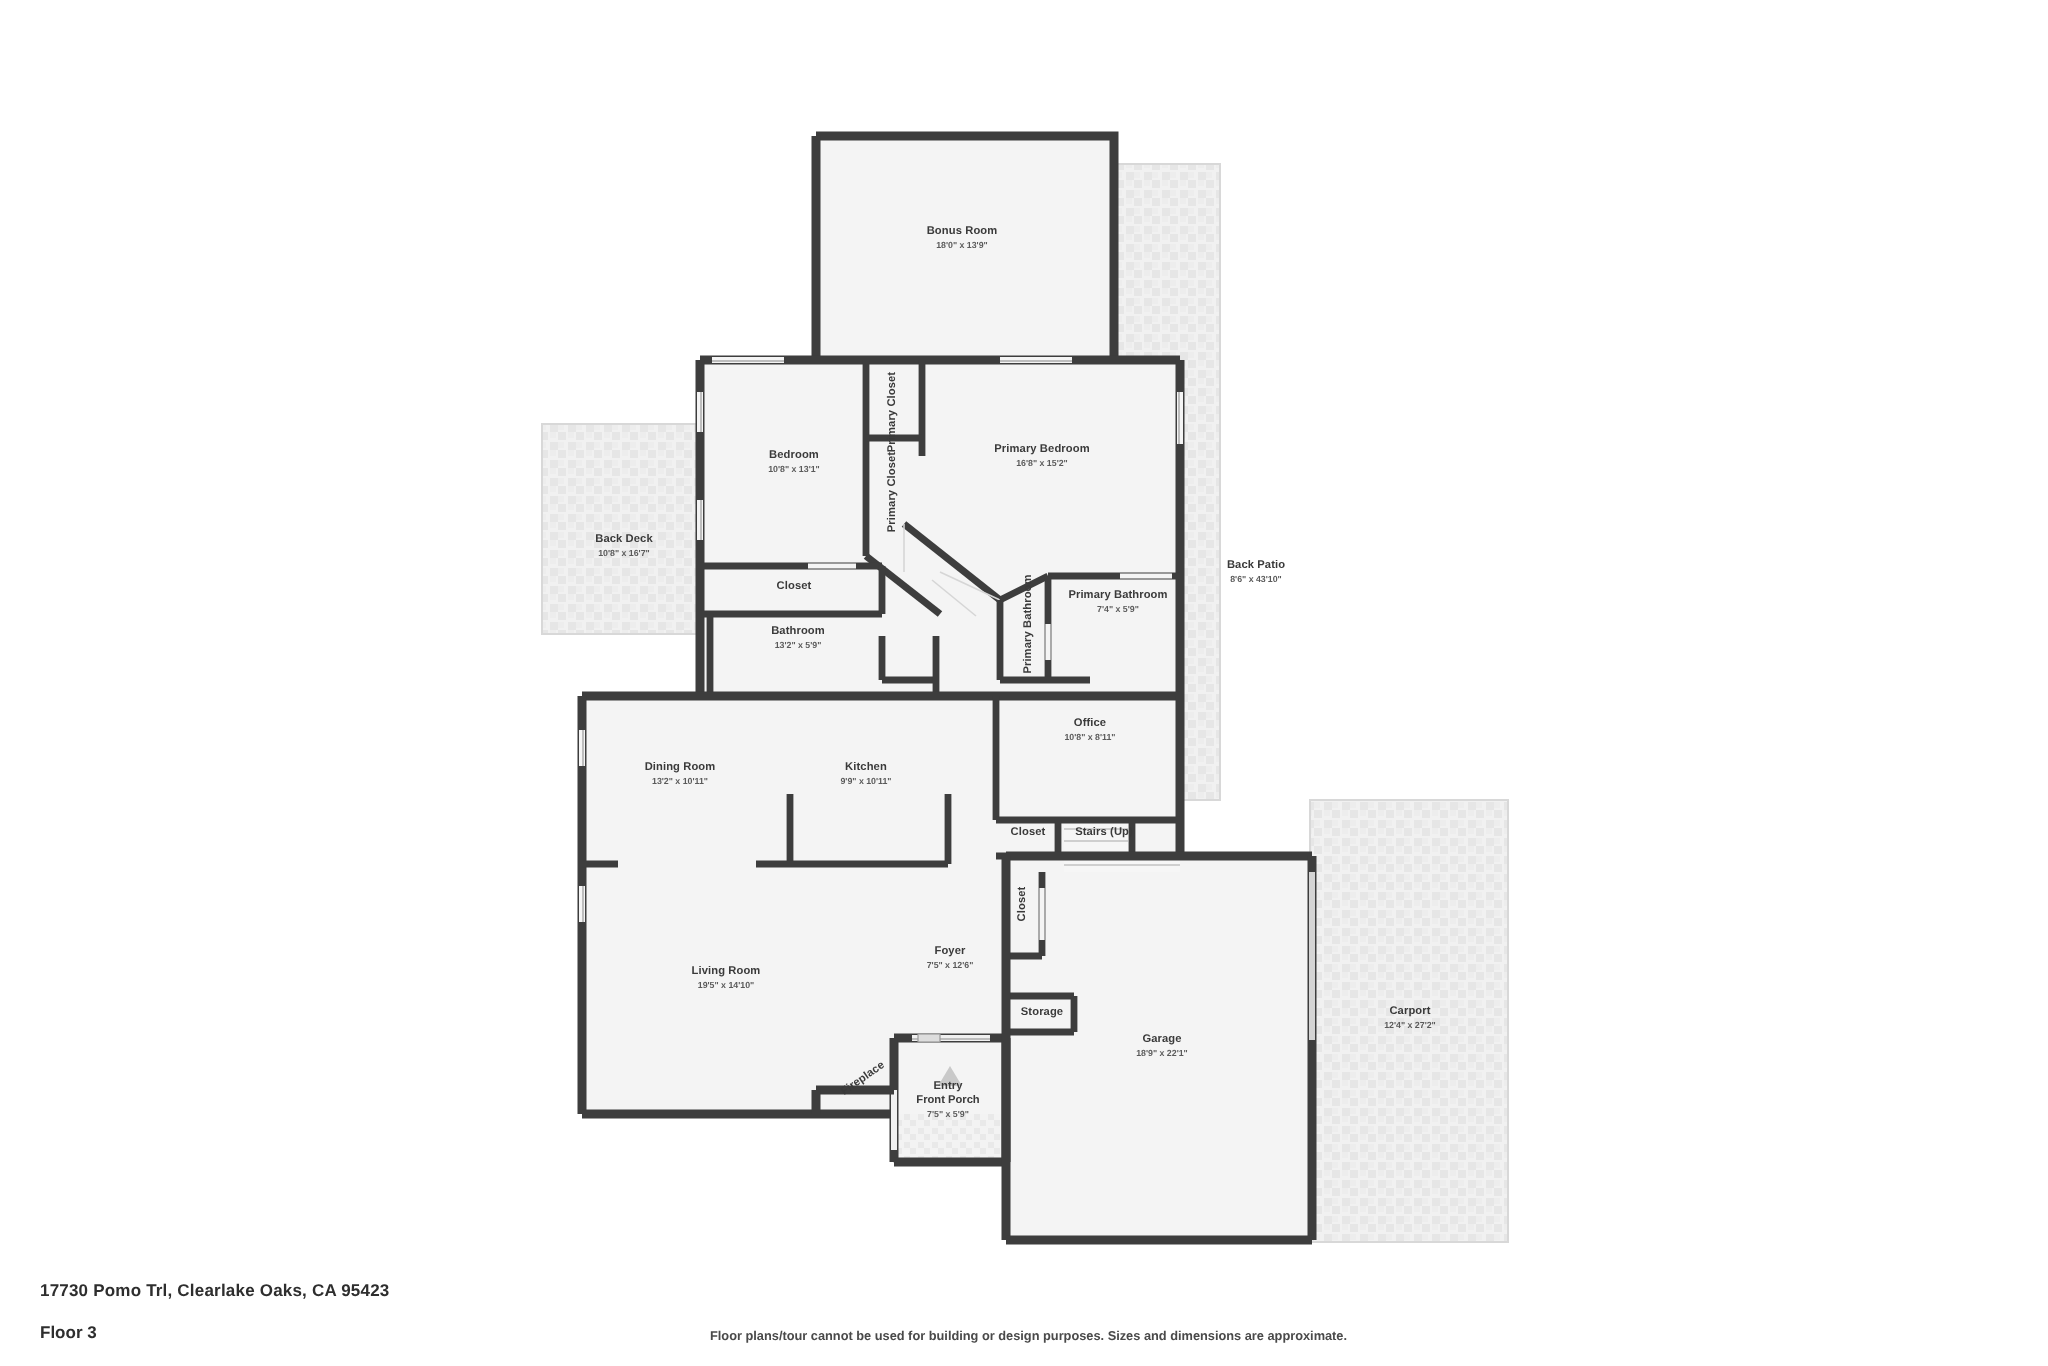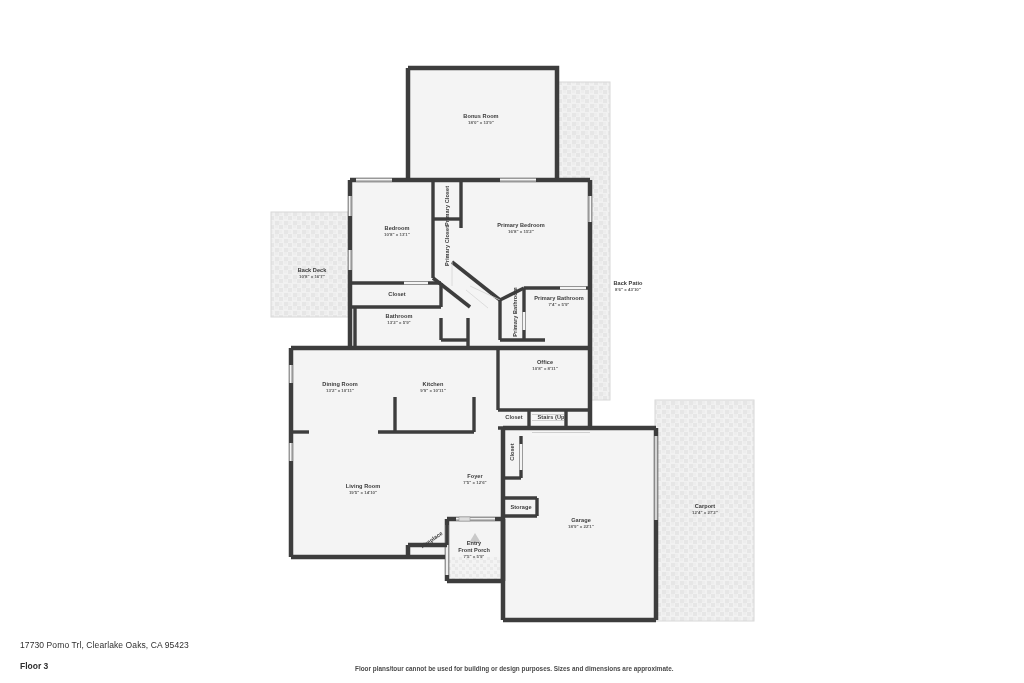--- a/index.html
+++ b/index.html
@@ -13,21 +13,21 @@
     position:relative;
   }
   #plan-root{position:absolute;left:0;top:0;width:1024px;height:683px;}
   svg.plan{position:absolute;left:0;top:0;width:1024px;height:683px;display:block;}
 
   
   .footer-left{
     position:absolute;left:20px;top:640px;
   }
   .addr{
-    font-size:8.5px;font-weight:normal;letter-spacing:.1px;color:#2e2e2e;
+    font-size:8.5px;font-weight:bold;letter-spacing:.1px;color:#2e2e2e;
     white-space:nowrap;
   }
   .floorlbl{
     font-size:8.5px;font-weight:bold;color:#2e2e2e;margin-top:11px;
   }
   .disclaimer{
     position:absolute;left:355px;top:665px;
     font-size:6.4px;font-weight:bold;color:#4a4a4a;white-space:nowrap;
   }
 </style>

